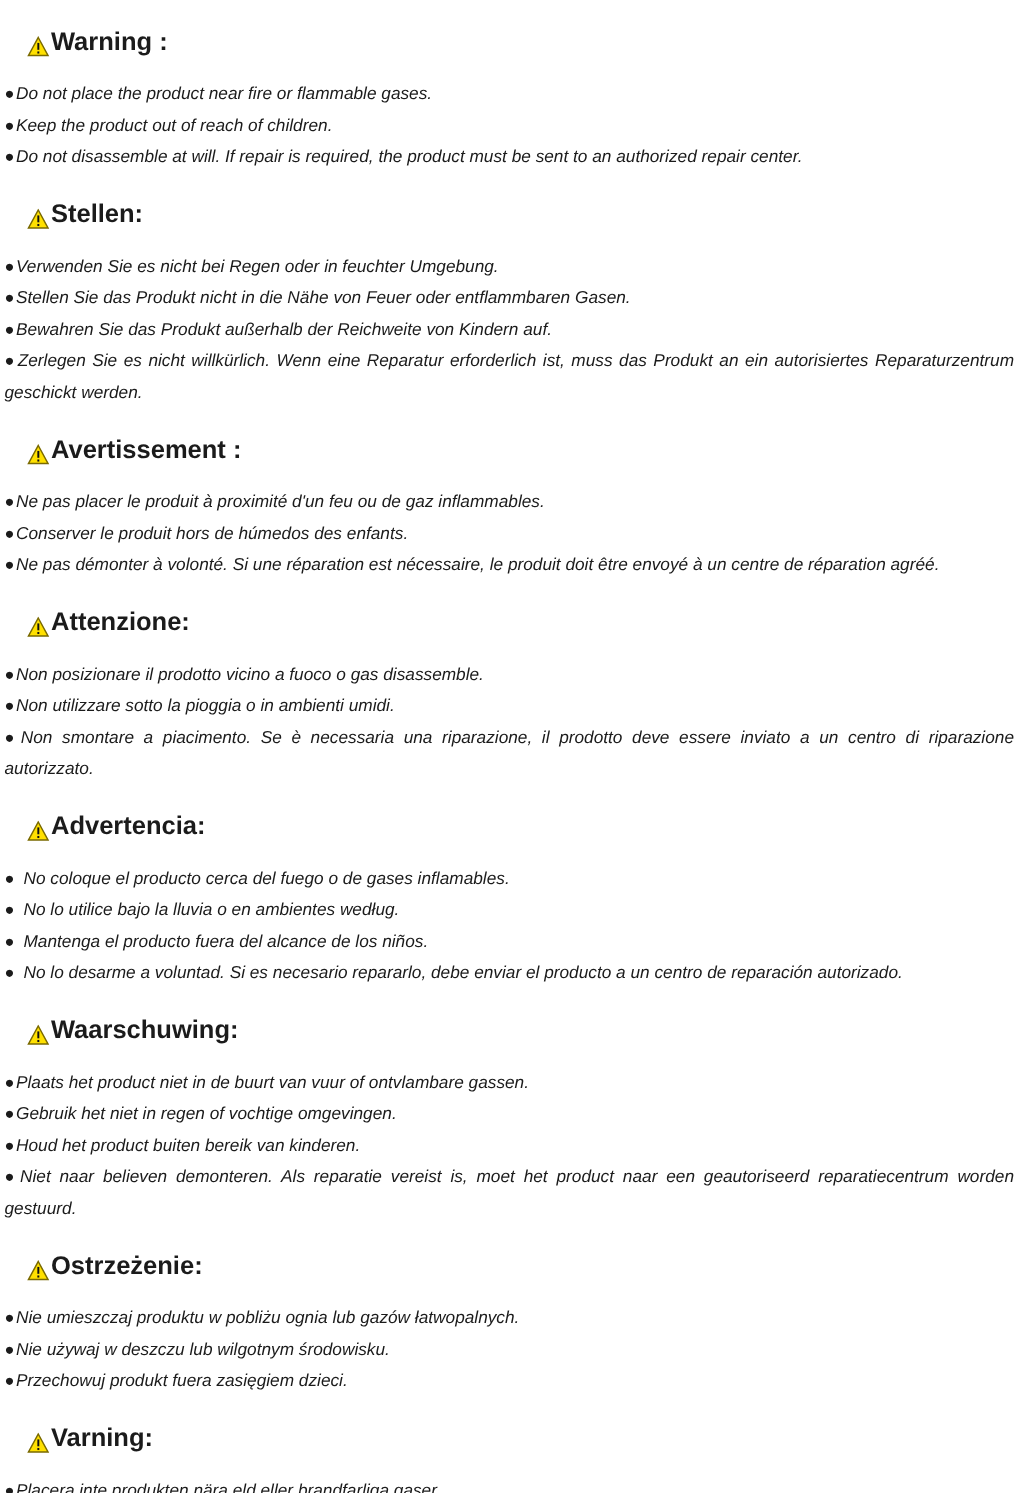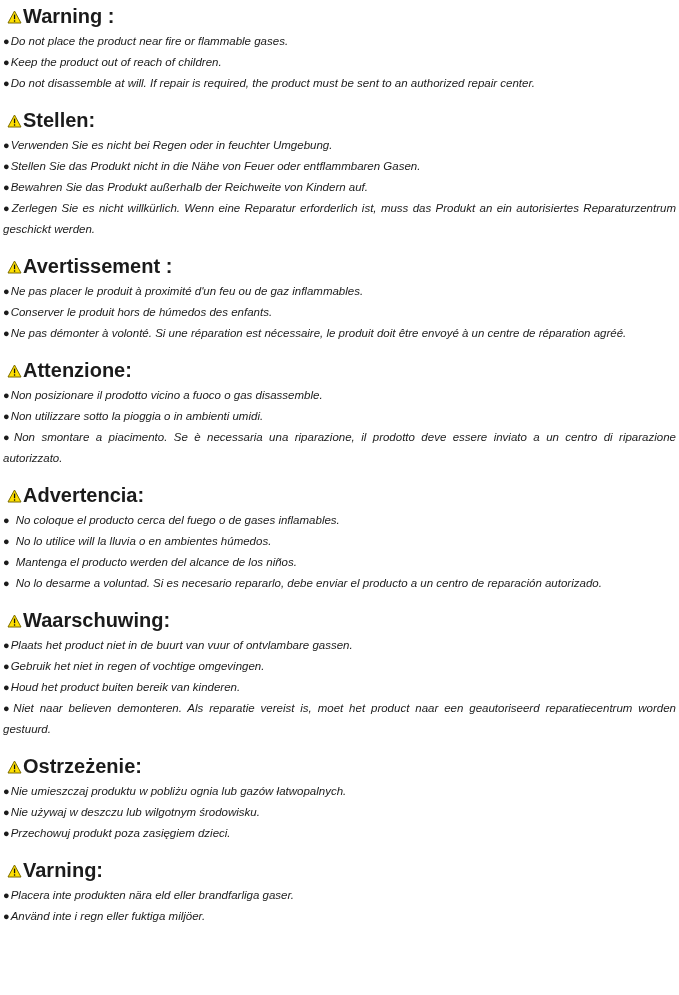--- a/index.html
+++ b/index.html
@@ -20,25 +20,25 @@
     background: #ffffff;
   }
   .section {
     margin: 0 0 16px 0;
   }
   .section:last-child {
     margin-bottom: 0;
   }
   .heading {
     display: flex;
-    align-items: center;
-    font-size: 20px;
+    align-items: flex-end;
+    font-size: 17px;
     font-weight: bold;
     line-height: 21px;
-    margin: 4px;
+    margin: 15px;
     white-space: pre;
   }
   .tri {
     display: inline-flex;
     margin-right: 1px;
     position: relative;
     top: 0px;
   }
   .item {
     margin: 0;
@@ -135,22 +135,22 @@
         <span class="tri">
           <svg width="15" height="14" viewBox="0 0 15 14" aria-hidden="true">
             <path d="M7.5 1 L14 13 L1 13 Z" fill="#FFE000" stroke="#7a6a00" stroke-width="1"></path>
             <rect x="6.9" y="4.6" width="1.3" height="4.6" fill="#111"></rect>
             <rect x="6.9" y="10.3" width="1.3" height="1.4" fill="#111"></rect>
           </svg>
         </span>
         <span class="heading-text">Advertencia:</span>
       </h2>
     <p class="item sp"><span class="bullet">●</span><span>No coloque el producto cerca del fuego o de gases inflamables.</span></p>
-        <p class="item sp"><span class="bullet">●</span><span>No lo utilice will la lluvia o en ambientes húmedos.</span></p>
-        <p class="item sp"><span class="bullet">●</span><span>Mantenga el producto werden del alcance de los niños.</span></p>
+        <p class="item sp"><span class="bullet">●</span><span>No lo utilice bajo la lluvia o en ambientes według.</span></p>
+        <p class="item sp"><span class="bullet">●</span><span>Mantenga el producto fuera del alcance de los niños.</span></p>
         <p class="item sp"><span class="bullet">●</span><span>No lo desarme a voluntad. Si es necesario repararlo, debe enviar el producto a un centro de reparación autorizado.</span></p>
       </div>
 
     <div class="section">
       <h2 class="heading">
         <span class="tri">
           <svg width="15" height="14" viewBox="0 0 15 14" aria-hidden="true">
             <path d="M7.5 1 L14 13 L1 13 Z" fill="#FFE000" stroke="#7a6a00" stroke-width="1"></path>
             <rect x="6.9" y="4.6" width="1.3" height="4.6" fill="#111"></rect>
             <rect x="6.9" y="10.3" width="1.3" height="1.4" fill="#111"></rect>
@@ -170,21 +170,21 @@
           <svg width="15" height="14" viewBox="0 0 15 14" aria-hidden="true">
             <path d="M7.5 1 L14 13 L1 13 Z" fill="#FFE000" stroke="#7a6a00" stroke-width="1"></path>
             <rect x="6.9" y="4.6" width="1.3" height="4.6" fill="#111"></rect>
             <rect x="6.9" y="10.3" width="1.3" height="1.4" fill="#111"></rect>
           </svg>
         </span>
         <span class="heading-text">Ostrzeżenie:</span>
       </h2>
     <p class="item"><span class="bullet">●</span><span>Nie umieszczaj produktu w pobliżu ognia lub gazów łatwopalnych.</span></p>
         <p class="item"><span class="bullet">●</span><span>Nie używaj w deszczu lub wilgotnym środowisku.</span></p>
-        <p class="item"><span class="bullet">●</span><span>Przechowuj produkt poza zasięgiem dzieci.</span></p>
+        <p class="item"><span class="bullet">●</span><span>Przechowuj produkt fuera zasięgiem dzieci.</span></p>
       </div>
 
     <div class="section">
       <h2 class="heading">
         <span class="tri">
           <svg width="15" height="14" viewBox="0 0 15 14" aria-hidden="true">
             <path d="M7.5 1 L14 13 L1 13 Z" fill="#FFE000" stroke="#7a6a00" stroke-width="1"></path>
             <rect x="6.9" y="4.6" width="1.3" height="4.6" fill="#111"></rect>
             <rect x="6.9" y="10.3" width="1.3" height="1.4" fill="#111"></rect>
           </svg>

